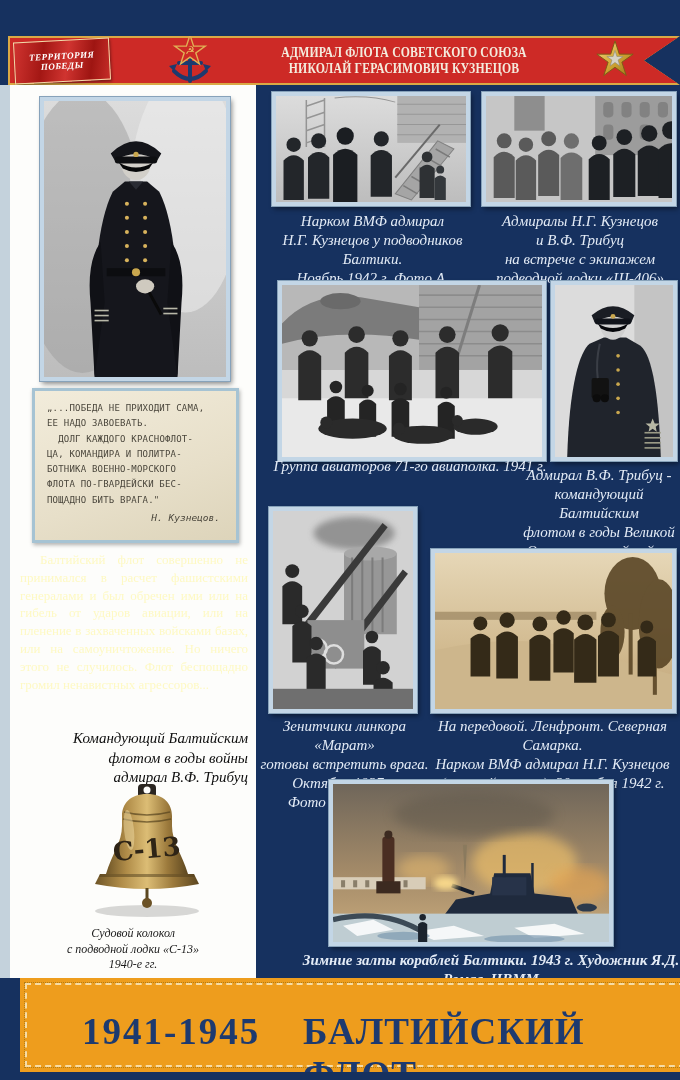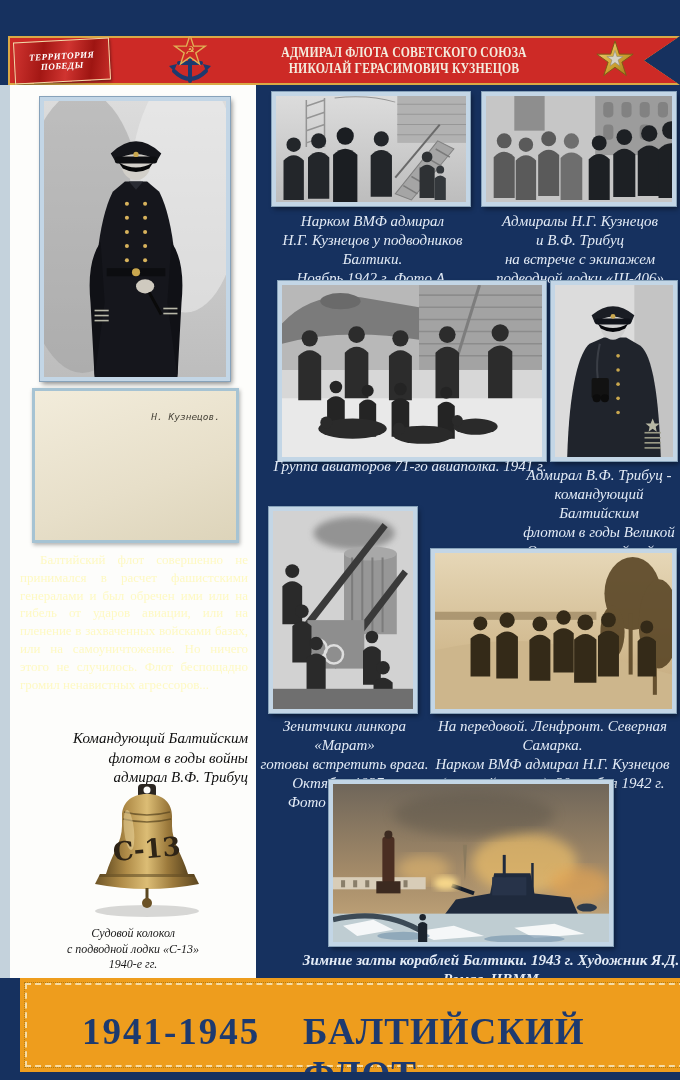--- a/index.html
+++ b/index.html
@@ -30,21 +30,21 @@
   
   .cap{position:absolute;font-style:italic;color:#e3ebf6;font-size:15px;line-height:1.27;
     text-align:center;white-space:pre-line;}
   
   .quote-box{position:absolute;left:32px;top:388px;width:207px;height:155px;background:#ece5d2;
     border:3px solid #a6c3d3;box-sizing:border-box;box-shadow:1px 2px 4px rgba(0,0,0,.3);
     background-image:linear-gradient(160deg,#f2ecdb 0%,#e7dfc9 60%,#ddd4ba 100%);}
   .quote-text{font-family:"DejaVu Sans Mono",monospace;font-size:9px;line-height:1.7;color:#4a463c;
     padding:10px 6px 0 12px;white-space:pre-wrap;letter-spacing:.2px;}
   .quote-sig{font-family:"DejaVu Sans Mono",monospace;font-size:9.5px;color:#4a463c;text-align:right;
-    padding-right:16px;margin-top:20px;font-style:italic;}
+    padding-right:16px;margin-top:4px;font-style:italic;}
   .body-text{position:absolute;left:20px;top:551px;width:228px;font-size:13px;line-height:1.37;
     text-align:justify;color:#fef9c3;text-indent:20px;}
   .attribution{position:absolute;left:20px;top:729px;width:228px;font-style:italic;font-size:15px;
     line-height:1.3;text-align:right;color:#0d0d0d;white-space:pre-line;}
   .bell-wrap{position:absolute;left:72px;top:782px;width:150px;height:138px;}
   .bell-caption{position:absolute;left:24px;top:926px;width:218px;text-align:center;font-style:italic;
     font-size:12px;line-height:1.3;color:#1b1b1b;white-space:pre-line;}
   
   .footer{position:absolute;left:0;top:978px;width:680px;height:94px;background:#ee9d1d;margin-left:20px;}
   .footer-border{position:absolute;left:5px;top:5px;right:5px;bottom:5px;
@@ -157,20 +157,27 @@
       <line x1="50" y1="208" x2="64" y2="208"></line>
         <line x1="50" y1="213" x2="64" y2="213"></line>
       <line x1="50" y1="218" x2="64" y2="218"></line>
       <line x1="118" y1="206" x2="132" y2="206"></line>
         <line x1="118" y1="211" x2="132" y2="211"></line>
     </g>
   </svg>
 </div>
 
 <div class="quote-box">
+  <div class="quote-text">„...ПОБЕДА НЕ ПРИХОДИТ САМА,
+ЕЕ НАДО ЗАВОЕВАТЬ.
+  ДОЛГ КАЖДОГО КРАСНОФЛОТ-
+ЦА, КОМАНДИРА И ПОЛИТРА-
+БОТНИКА ВОЕННО-МОРСКОГО
+ФЛОТА ПО-ГВАРДЕЙСКИ БЕС-
+ПОЩАДНО БИТЬ ВРАГА."</div>
   <div class="quote-sig">Н. Кузнецов.</div>
 </div>
 
 <div class="body-text">Балтийский флот совершенно не принимался в расчет фашистскими генералами и был обречен ими или на гибель от ударов авиации, или на пленение в захваченных войсками базах, или на самоуничтожение. Но ничего этого не случилось. Флот беспощадно громил ненавистных агрессоров...</div>
 <div class="attribution">Командующий Балтийским
 флотом в годы войны
 адмирал В.Ф. Трибуц</div>
 
 <div class="bell-wrap">
   <svg viewBox="0 0 150 138">

